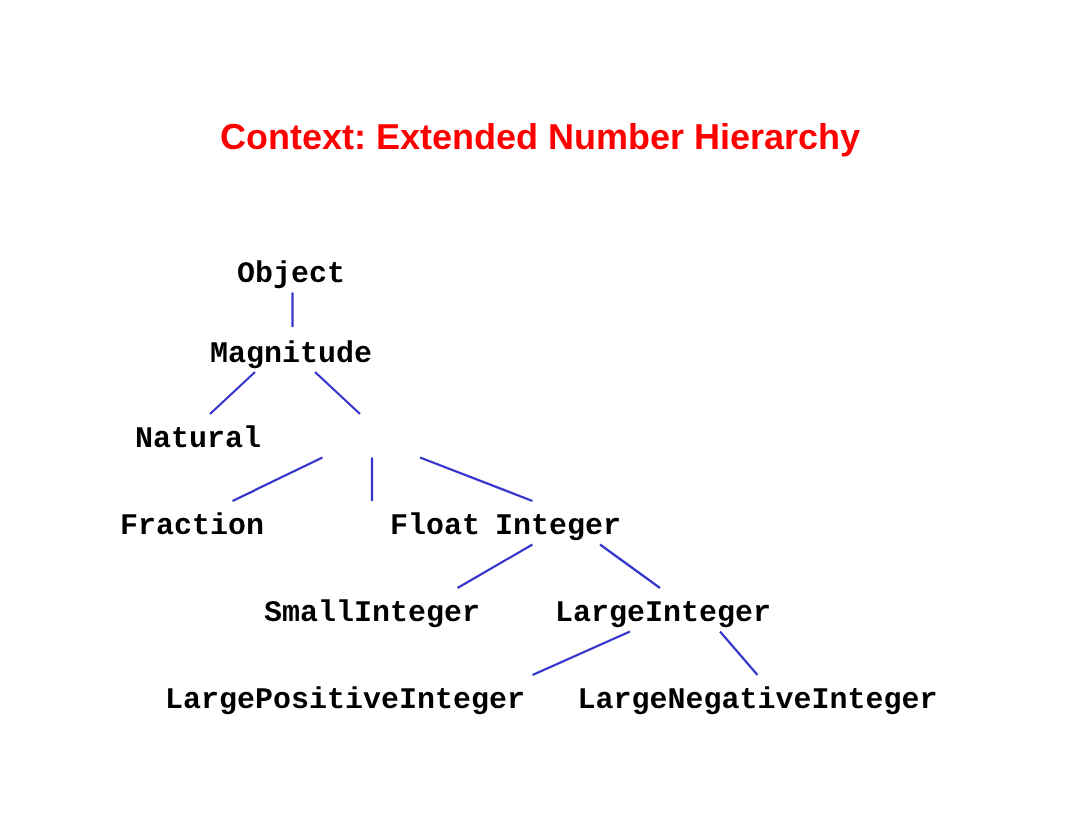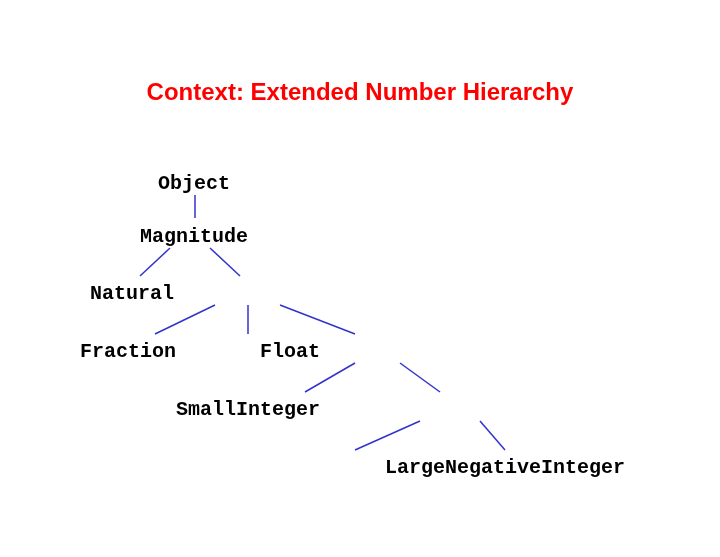--- a/index.html
+++ b/index.html
@@ -74,16 +74,19 @@
     <line x1="420" y1="421" x2="355" y2="450"></line>
 
     <line x1="480" y1="421" x2="505" y2="450"></line>
   </svg>
 
   <div class="node" style="left:140px; top:225px;">Magnitude</div>
   <div class="node" style="left:158px; top:172px;">Object</div>
   <div class="node" style="left:90px;  top:282px;text-align:center;">Natural</div>
   <div class="node" style="left:80px;  top:340px;">Fraction</div>
   <div class="node" style="left:218px; top:340px;margin-left:42px;">Float</div>
+  <div class="node" style="left:330px; top:340px;">Integer</div>
   <div class="node" style="left:176px; top:398px;">SmallInteger</div>
+  <div class="node" style="left:370px; top:398px;">LargeInteger</div>
+  <div class="node" style="left:110px; top:456px;">LargePositiveInteger</div>
   <div class="node" style="left:385px; top:456px;">LargeNegativeInteger</div>
 
 </div>
 
 </body></html>

